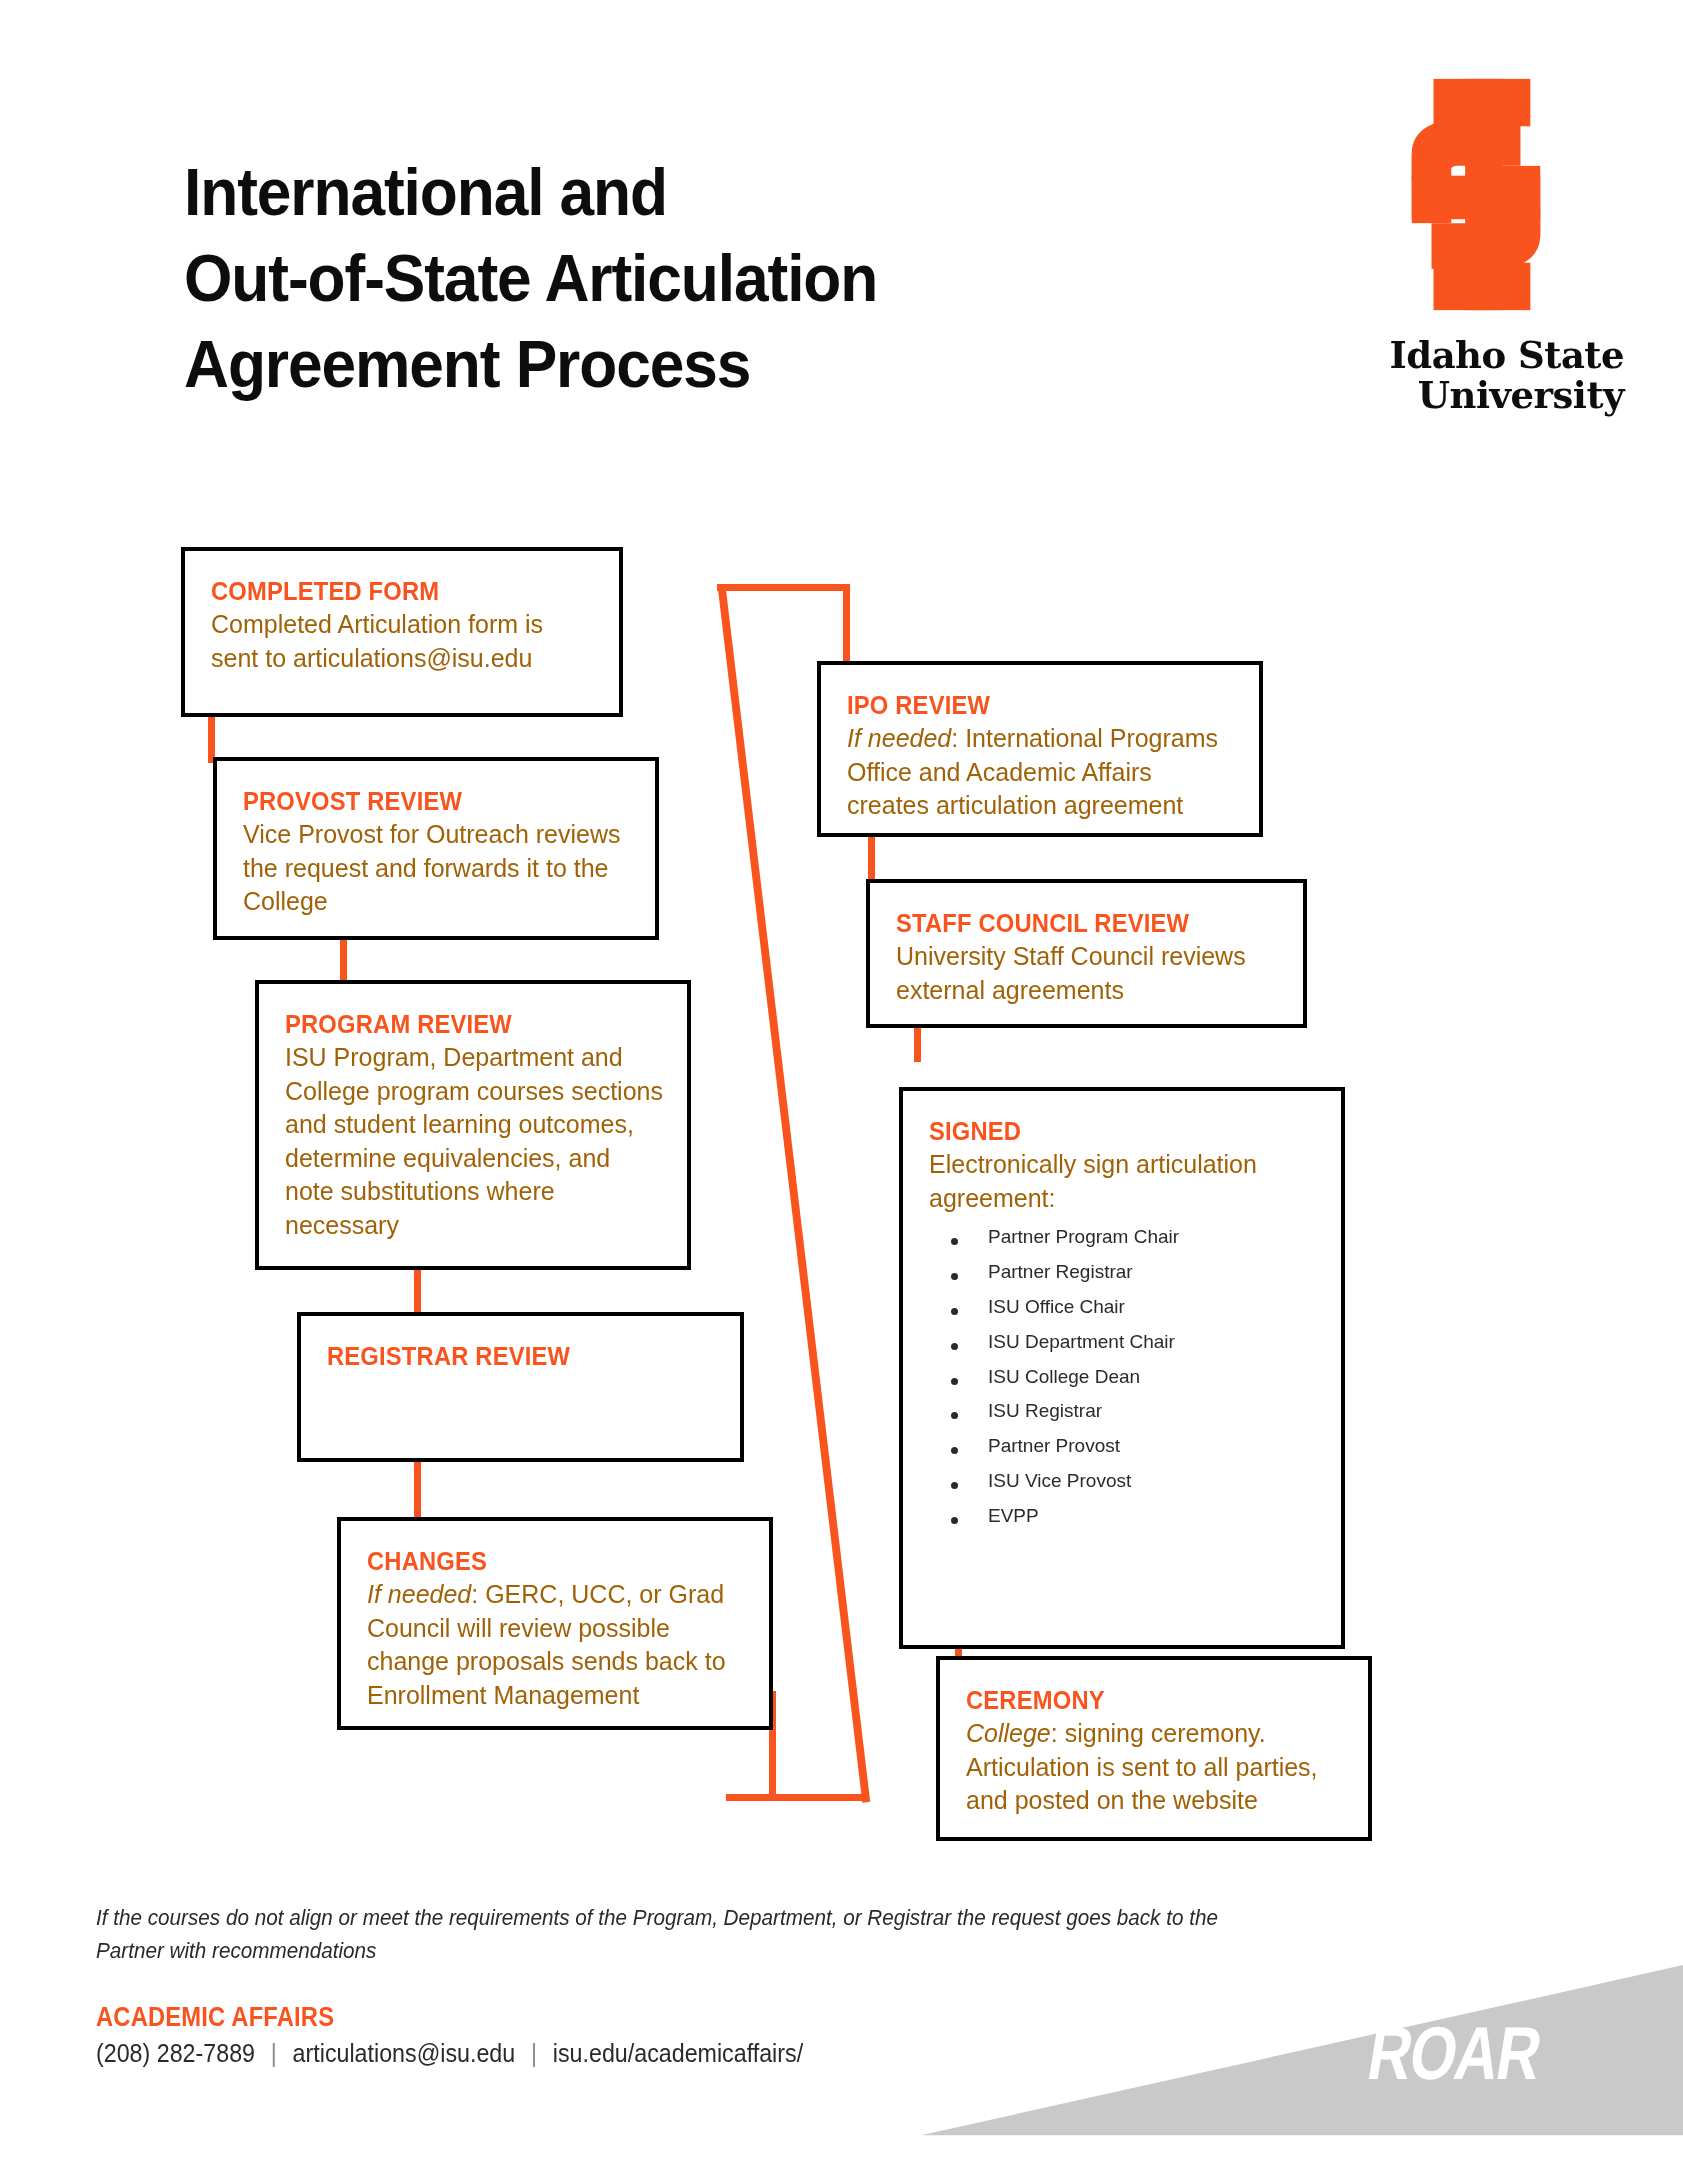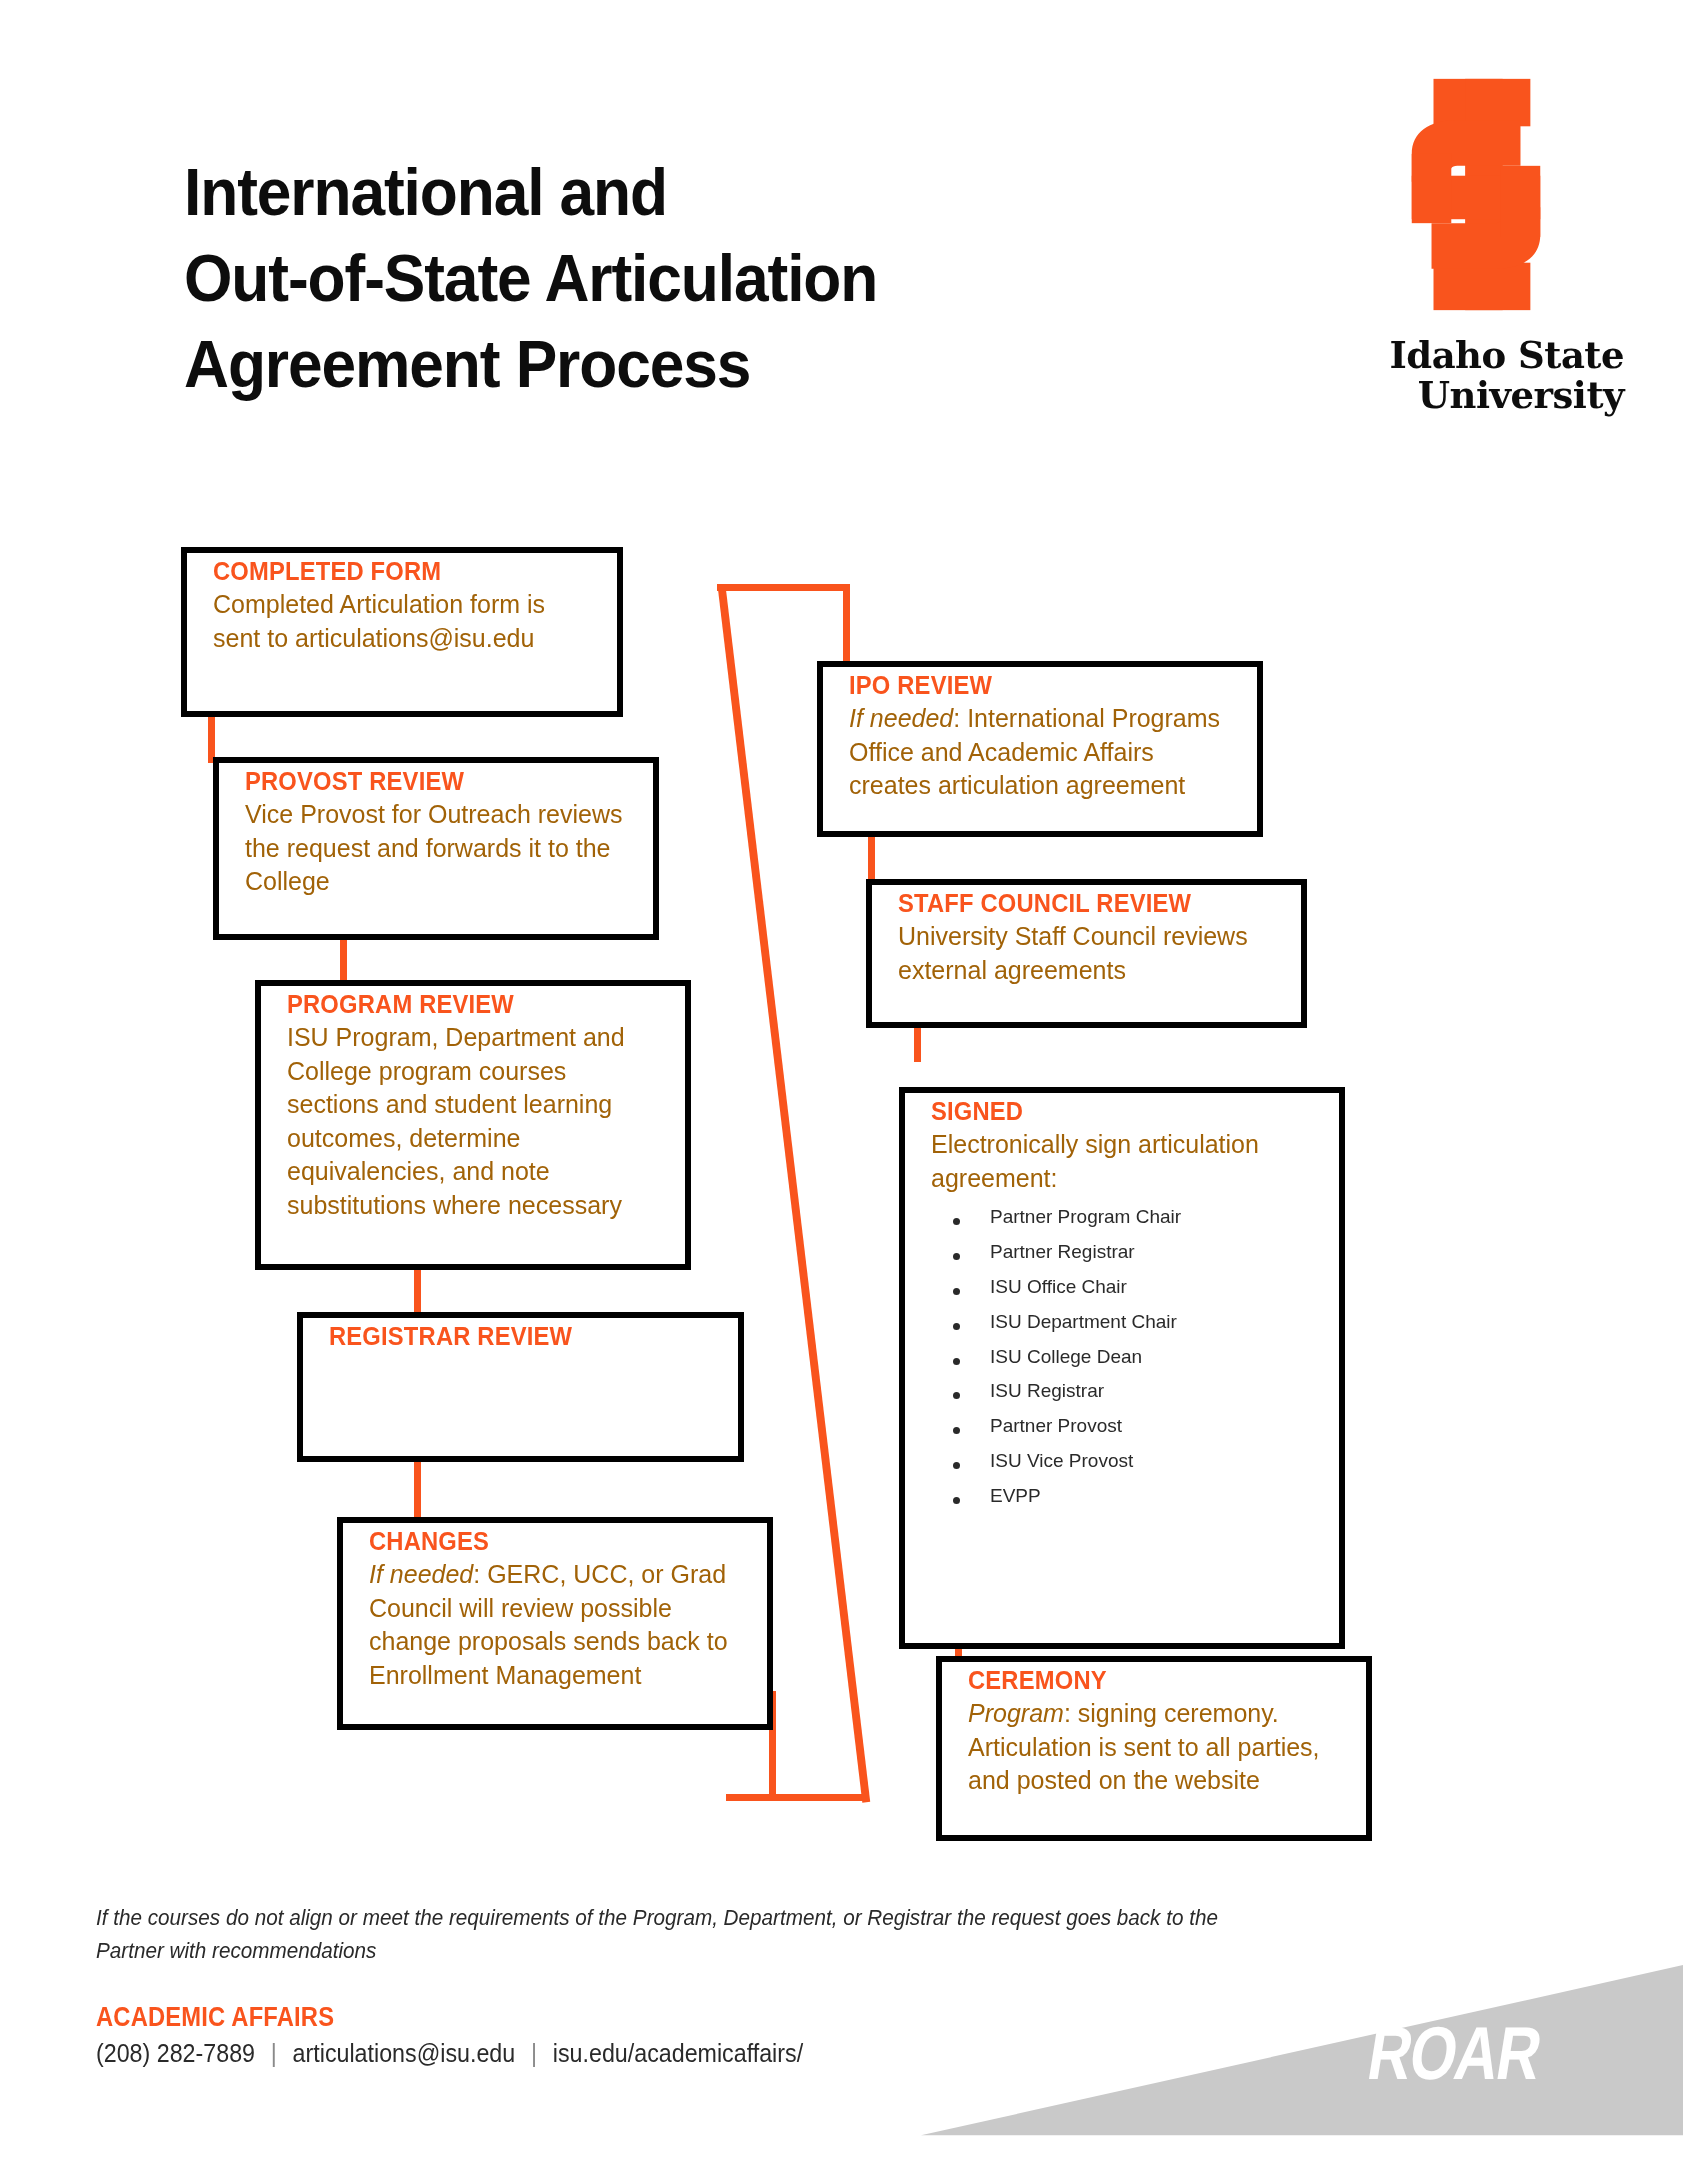--- a/index.html
+++ b/index.html
@@ -39,24 +39,24 @@
     letter-spacing:-0.5px;
     color:#0d0d0d;
   }
 
   
   .flow{position:absolute;left:0;top:0;width:1683px;height:2178px;}
   .conn{position:absolute;background:#f9541d;}
 
   .node{
     position:absolute;
-    border:6px solid #000000;
+    border:4px solid #000000;
     background:#ffffff;
     box-sizing:border-box;
-    padding:4px 22px 18px 26px;
+    padding:26px 22px 18px 26px;
   }
   .node h3{
     margin:0 0 2px 0;
     font-family:"Liberation Sans",sans-serif;
     font-weight:bold;
     font-size:25px;
     letter-spacing:0.2px;
     color:#f9541d;
     transform:scaleX(.95);
     transform-origin:left center;
@@ -222,21 +222,21 @@
         <li>ISU College Dean</li>
         <li>ISU Registrar</li>
         <li>Partner Provost</li>
         <li>ISU Vice Provost</li>
         <li>EVPP</li>
       </ul>
     </div>
 
     <div class="node" style="left:936px;top:1656px;width:436px;height:185px;">
       <h3>CEREMONY</h3>
-      <p><span class="em">Program</span><span>: signing ceremony. Articulation is sent to all parties, and posted on the website</span></p>
+      <p><span class="em">College</span><span>: signing ceremony. Articulation is sent to all parties, and posted on the website</span></p>
     </div>
 
   </div>
 
   <div class="footnote">If the courses do not align or meet the requirements of the Program, Department, or Registrar the request goes back to the Partner with recommendations</div>
 
   <svg class="roar-wedge" width="762" height="213" viewBox="0 0 770 215">
     <polygon points="0,172 770,0 770,172" fill="#c9c9c9"></polygon>
   </svg>
   <div class="roar-text">ROAR</div>

